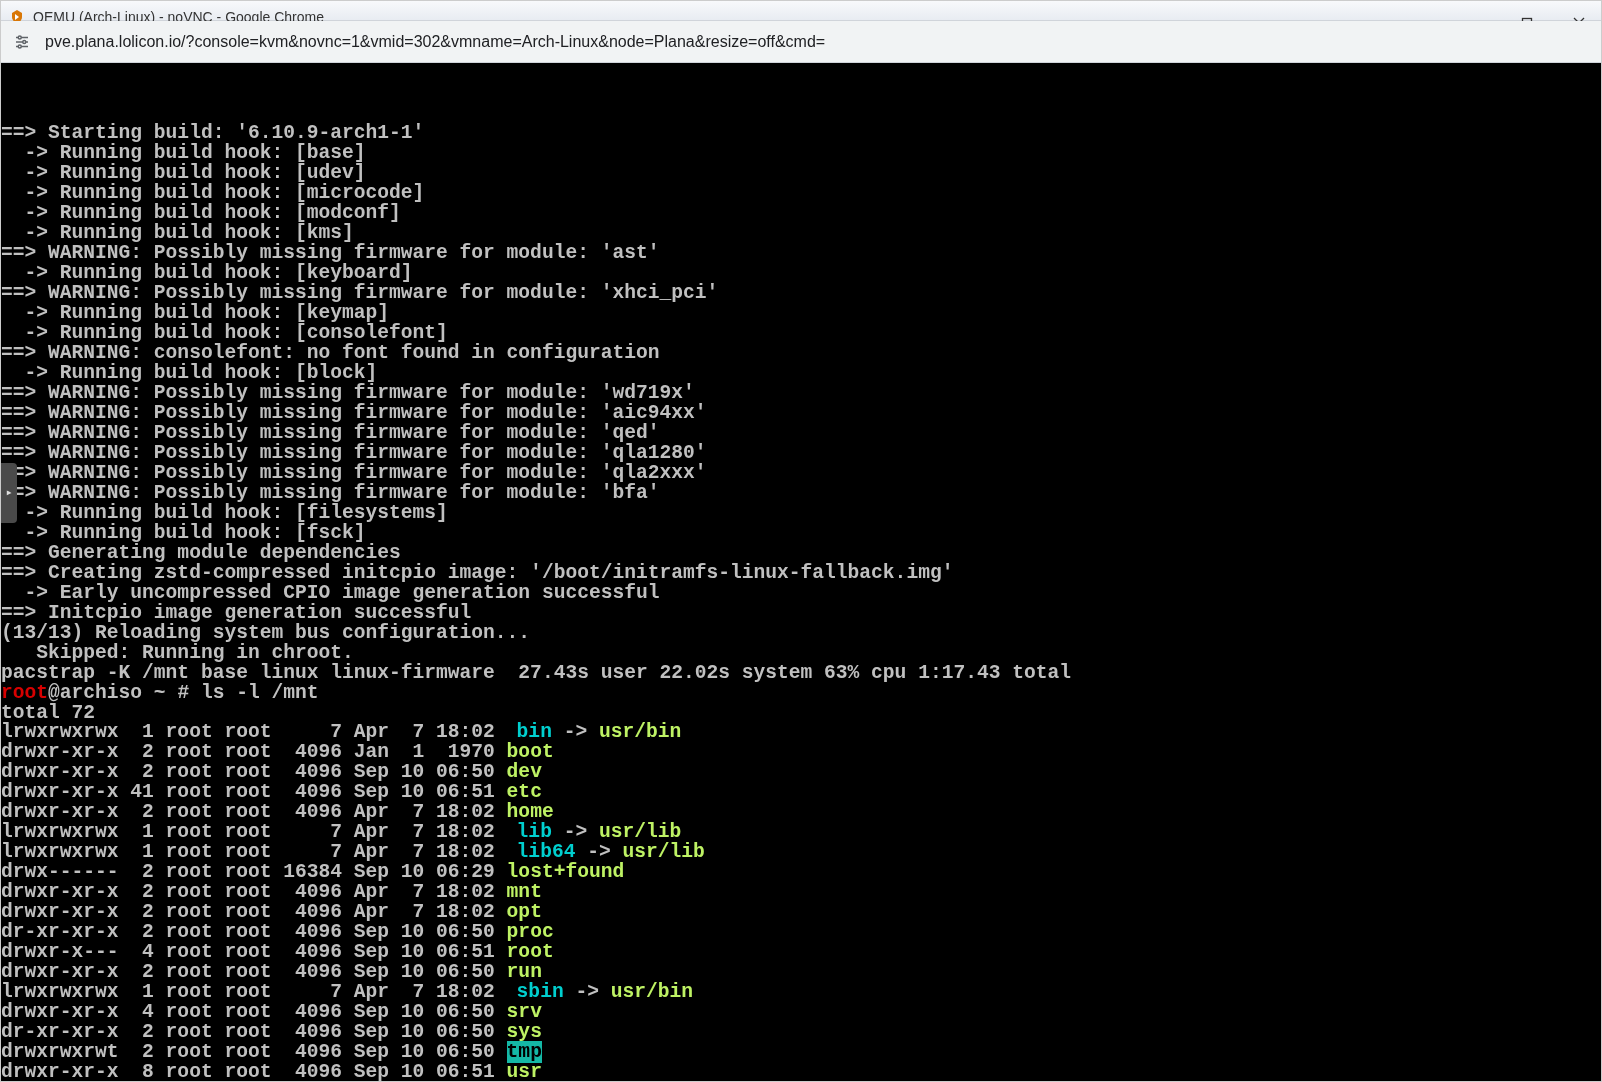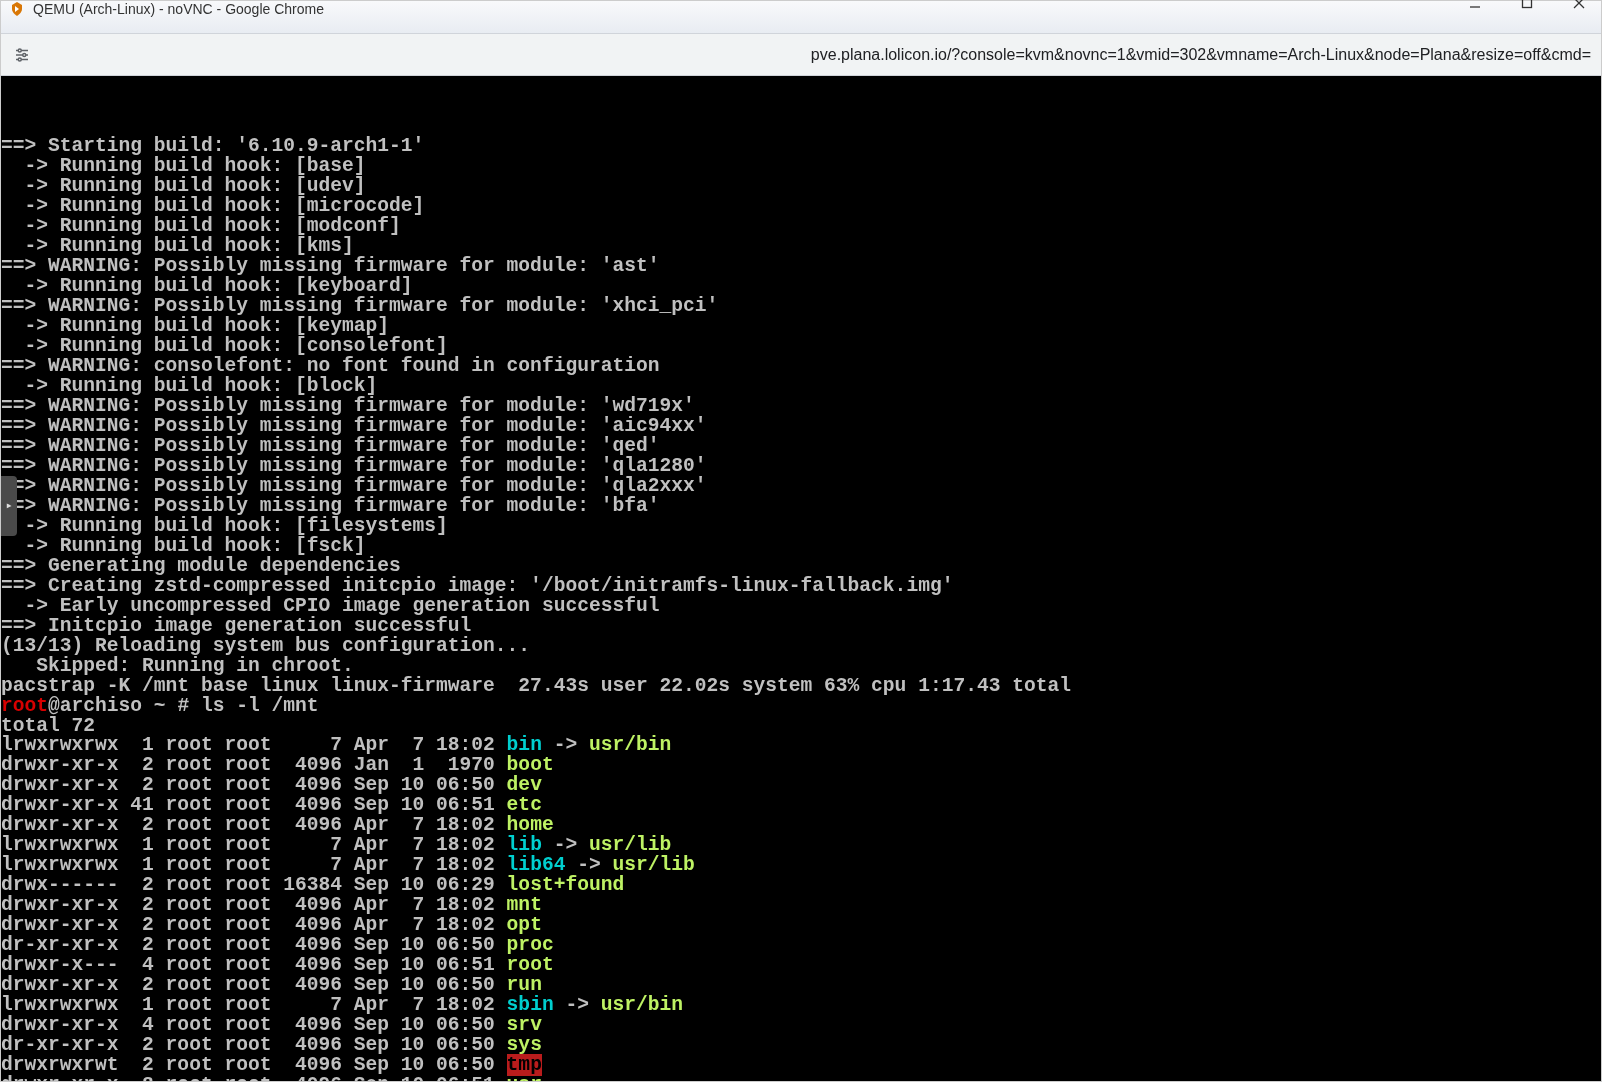--- a/index.html
+++ b/index.html
@@ -14,22 +14,22 @@
   width: 100%;
   height: 100%;
   display: flex;
   flex-direction: column;
   border: 1px solid #ccc;
 }
 .titlebar {
   height: 20px;
   background: linear-gradient(#f8f9fb, #e8ecf2);
   display: flex;
-  align-items: flex-end;
-  padding: 16px 8px;
+  align-items: flex-start;
+  padding: 8px 8px;
   border-bottom: 1px solid #d0d4da;
 }
 .titlebar .app-icon {
   width: 16px; height: 16px;
   margin-right: 8px;
 }
 .titlebar .title {
   font-size: 14px;
   color: #333;
   flex: 1;
@@ -57,40 +57,39 @@
   width: 22px; height: 22px;
   margin-right: 12px;
   display: flex; align-items: center; justify-content: center;
 }
 .addrbar .url {
   font-size: 16px;
   color: #202124;
   flex: 1;
   white-space: nowrap;
   overflow: hidden;
-  text-align: right;
 }
 .terminal {
   flex: 1;
   background: #000;
   color: #c0c0c0;
   font-family: "Consolas", "Liberation Mono", monospace;
   font-size: 19.6px;
   line-height: 1.02;
   padding: 0;
   overflow: hidden;
   white-space: pre;
   position: relative;
   font-weight: bold;
 }
 .terminal .line { white-space: pre; }
 .c-dir { color: #bef264; }
-.c-link { color: #00cfcf; }
+.c-link { color: #00cfcf; margin-left: 10px; }
 .c-root { color: #d70000; }
-.c-tmp { background: #b91c1c; color: #000; }
+.c-tmp { background: #14b8a6; color: #000; }
 .sidepanel-tab {
   position: absolute;
   left: 0;
   top: 400px;
   width: 16px;
   height: 60px;
   background: #4a4a4a;
   border-radius: 0 4px 4px 0;
   display: flex;
   align-items: center;

